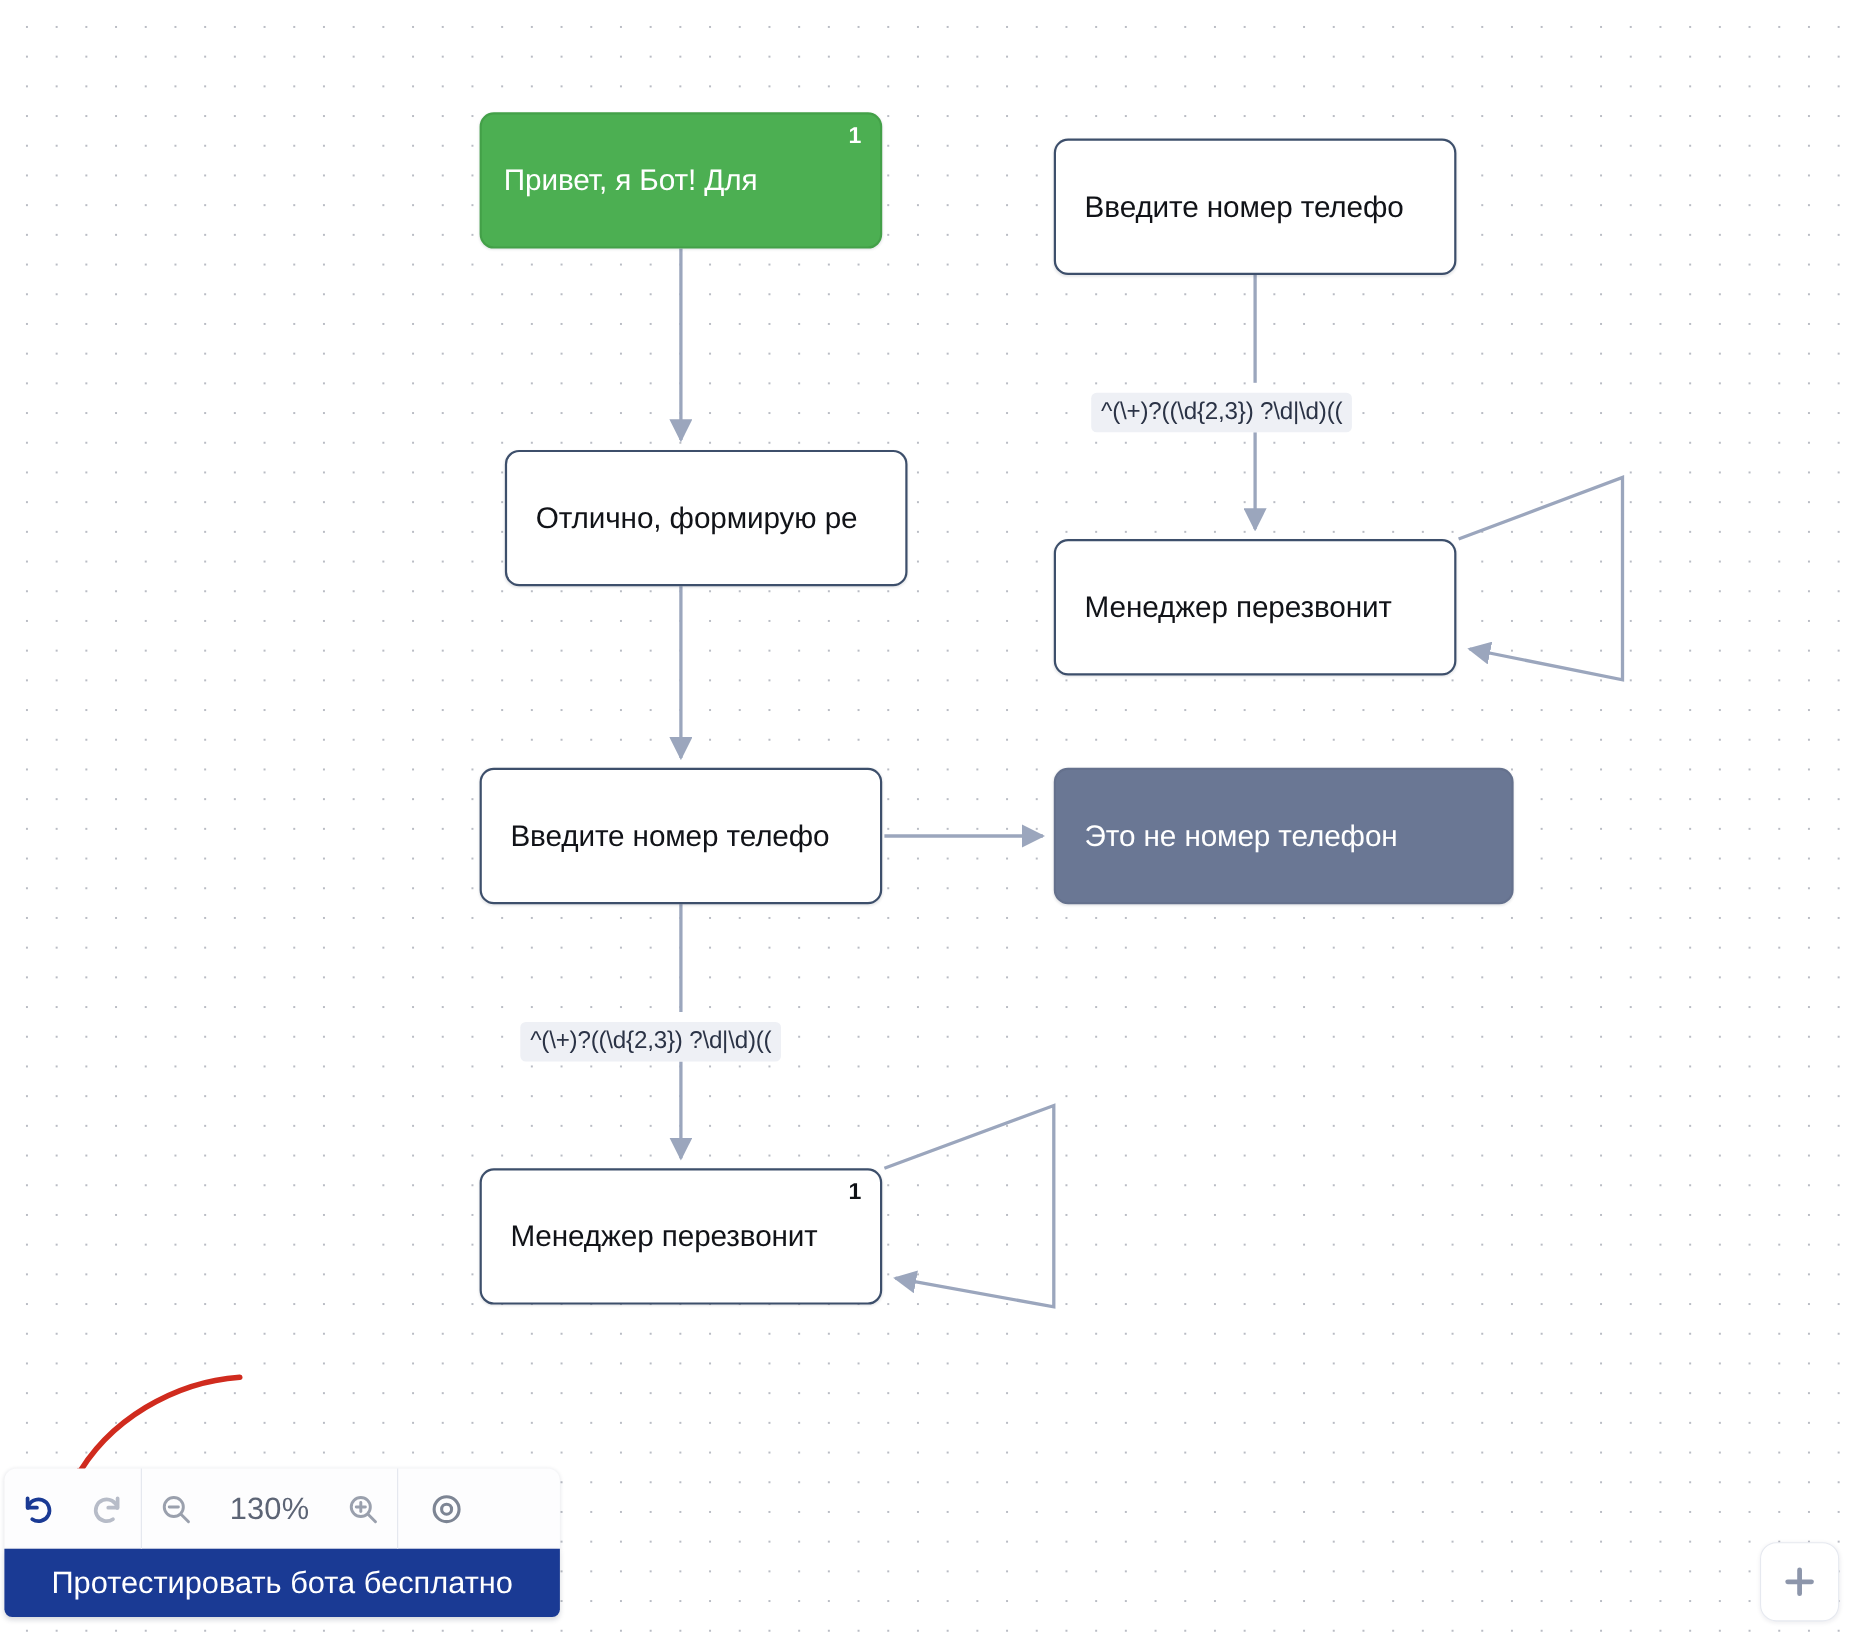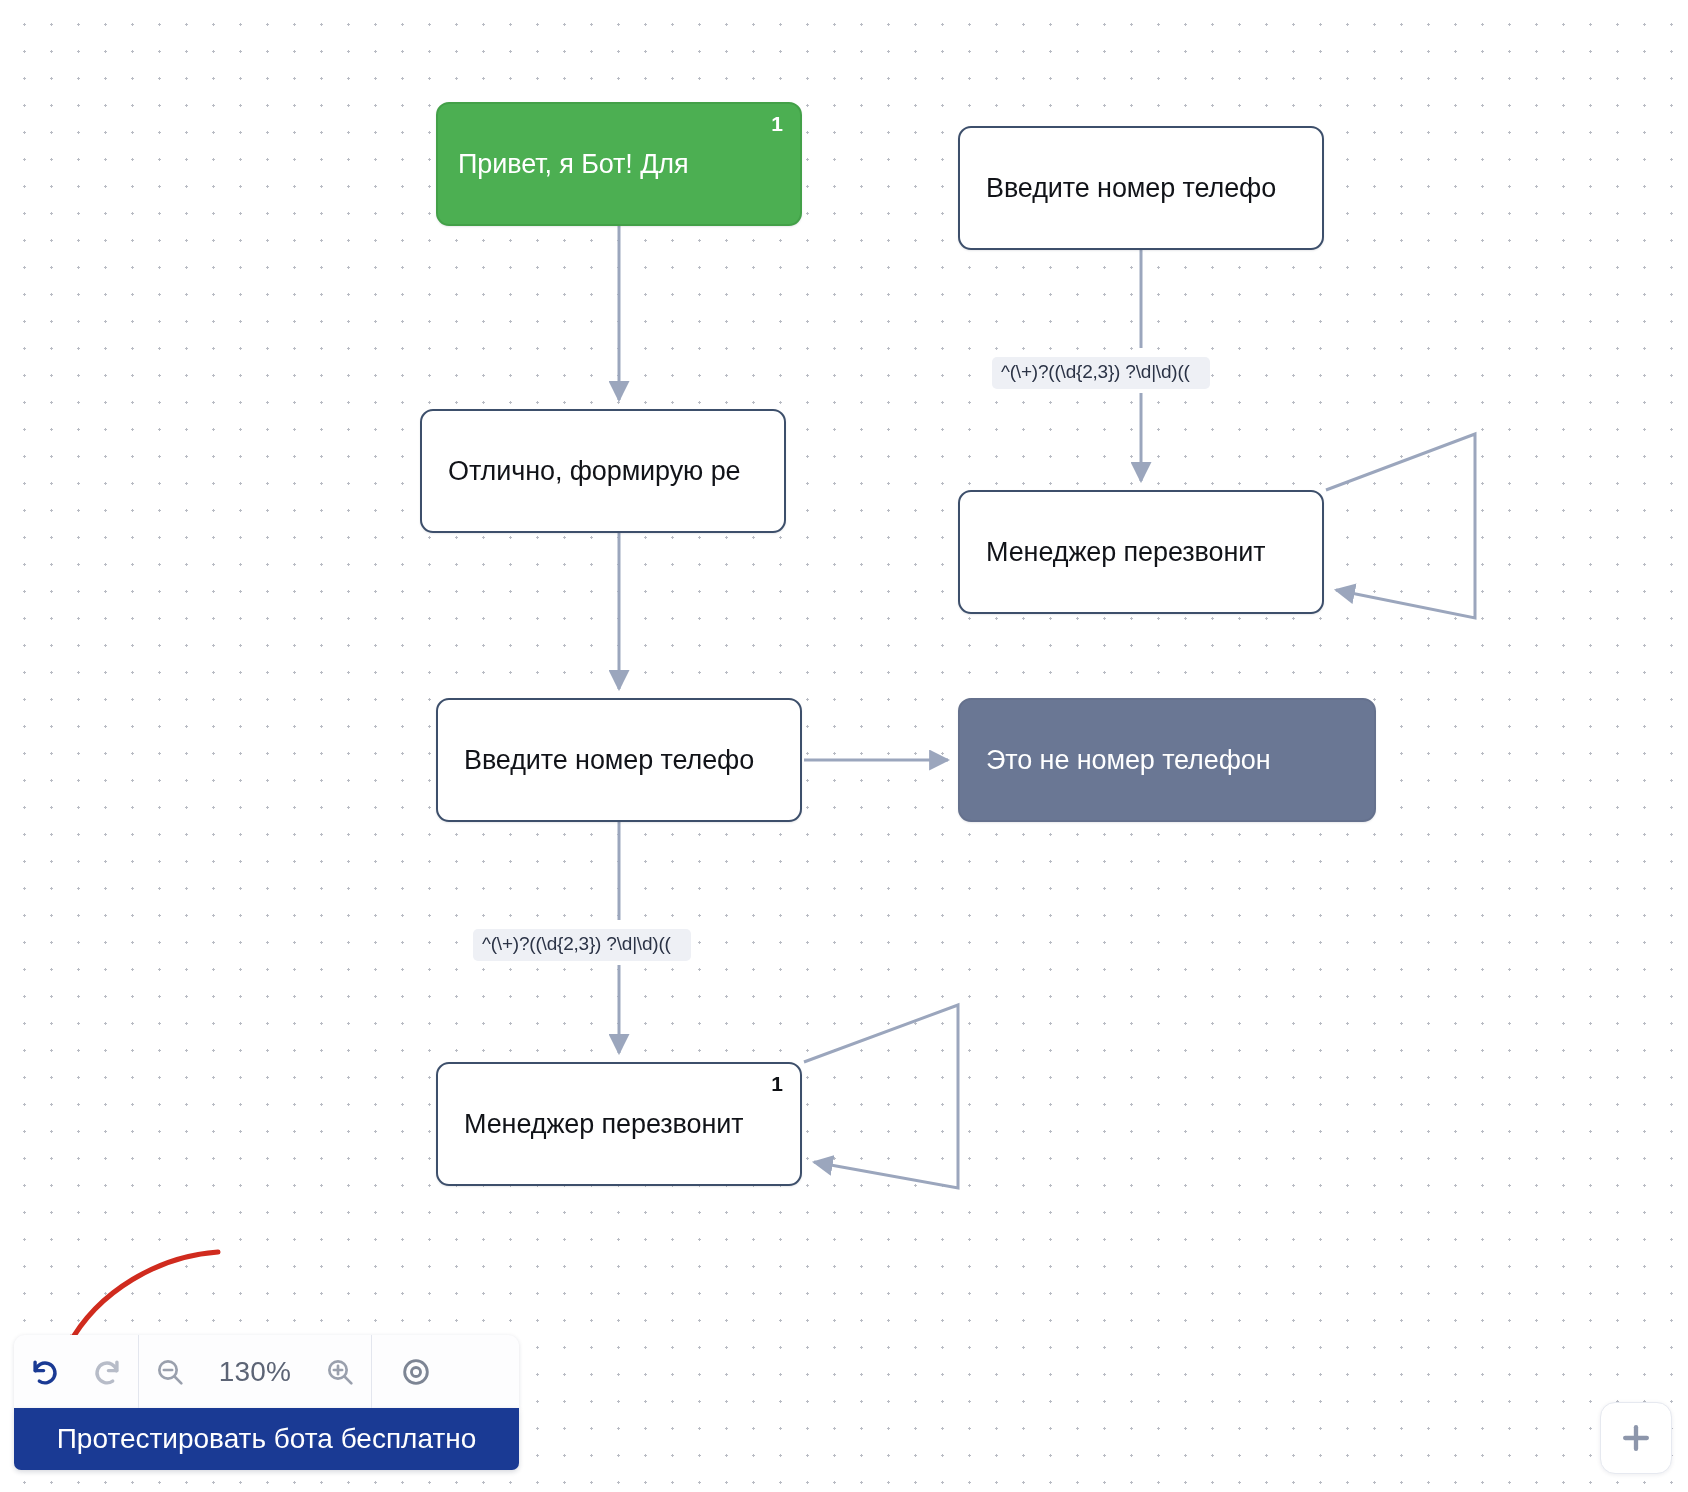--- a/index.html
+++ b/index.html
@@ -70,32 +70,32 @@
     line-height: 1;
   }
   .node.plain .badge { color: #0f1115; }
   .node.start .badge { color: #ffffff; }
 
   
   .edge-label {
     position: absolute;
     background: #eef0f5;
     color: #2b3346;
-    font-size: 19px;
-    padding: 4px 20px 6px 9px;
+    font-size: 22px;
+    padding: 4px 9px 6px 9px;
     border-radius: 5px;
     white-space: nowrap;
     letter-spacing: -0.2px;
     text-align: center;
   }
 
   
   #toolbar-wrap {
     position: absolute;
-    left: 14px;
+    left: 4px;
     bottom: 22px;
     width: 505px;
   }
   #toolbar {
     background: #fdfdfe;
     border-radius: 11px 11px 0 0;
     height: 73px;
     display: flex;
     align-items: center;
     box-shadow: 0 1px 4px rgba(20,30,60,0.13);
@@ -209,21 +209,21 @@
 
   <div class="node start" id="n0" style="left:436px; top:102px; width:366px; height:124px;">
     <span class="badge">1</span>
     <span class="node-label">Привет, я Бот!  Для</span>
   </div>
 
   <div class="node plain" id="n1" style="left:958px; top:126px; width:366px; height:124px;">
     <span class="node-label">Введите номер телефо</span>
   </div>
 
-  <div class="node plain" id="n2" style="left:420px; top:409px; width:366px; height:124px;">
+  <div class="node plain" id="n2" style="left:459px; top:409px; width:366px; height:124px;">
     <span class="node-label">Отлично, формирую ре</span>
   </div>
 
   <div class="node plain" id="n3" style="left:958px; top:490px; width:366px; height:124px;">
     <span class="node-label">Менеджер перезвонит</span>
   </div>
 
   <div class="node plain" id="n4" style="left:436px; top:698px; width:366px; height:124px;">
     <span class="node-label">Введите номер телефо</span>
   </div>

